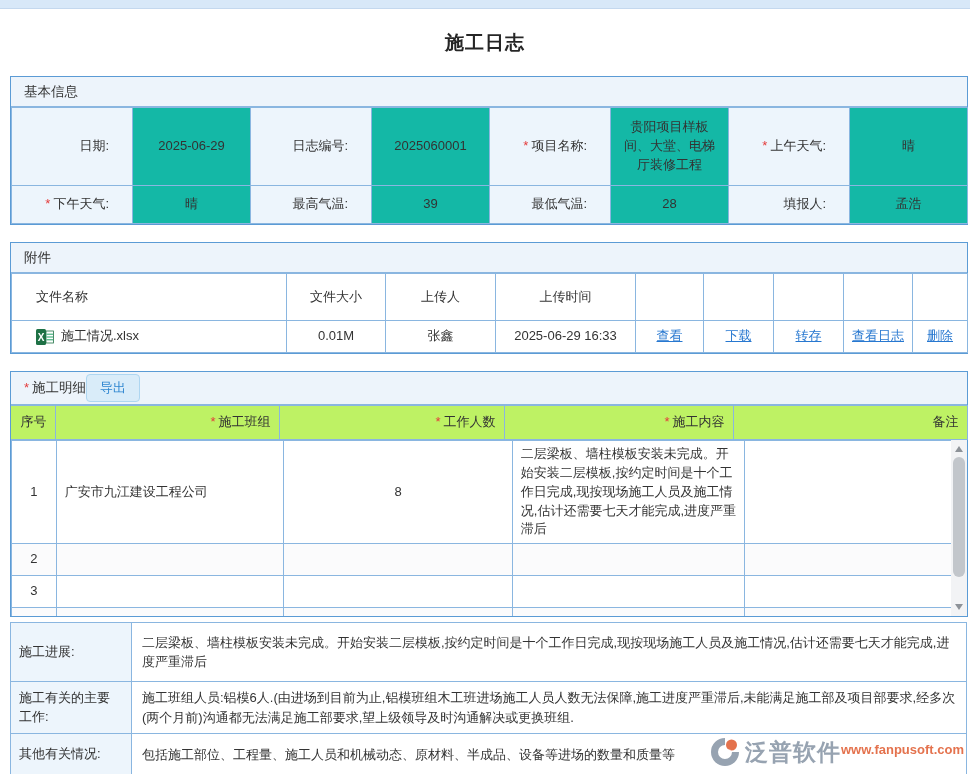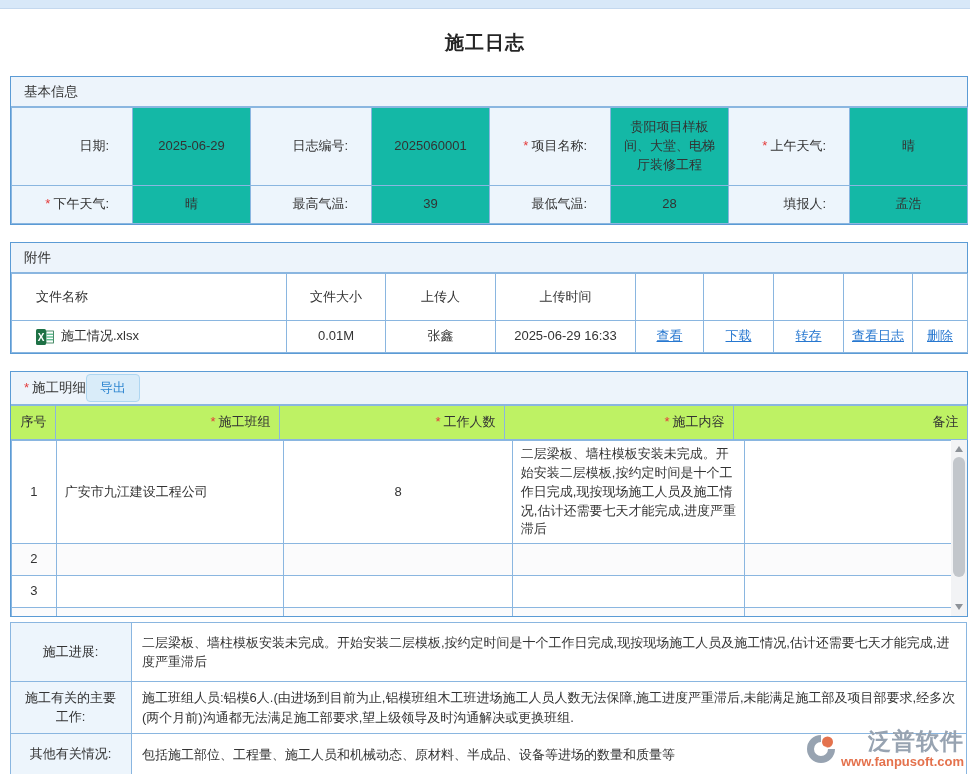--- a/index.html
+++ b/index.html
@@ -60,29 +60,29 @@
   .vscroll{position:absolute;top:0;right:0;width:16px;height:176px;background:#f2f3f5;}
   .vthumb{position:absolute;top:17px;left:2px;width:12px;height:120px;background:#c2c6cb;
     border-radius:6px;}
   .arrow{position:absolute;left:4px;width:0;height:0;border-left:4px solid transparent;
     border-right:4px solid transparent;}
   .arrow.up{top:6px;border-bottom:6px solid #8d9298;}
   .arrow.down{bottom:6px;border-top:6px solid #8d9298;}
   
   .summary{margin:5px 2px 0 10px;border:1px solid var(--outer);width:958px;}
   .summary-grid td{border-color:var(--inner-blue);}
-  .summary-grid td.lbl{background:var(--lbl-bg);text-align:center;padding-right:9px;}
+  .summary-grid td.lbl{background:var(--lbl-bg);text-align:left;padding-right:9px;}
   .summary-grid td.val{padding:6px 10px;line-height:1.5;}
   .summary-grid tr.s1 td{height:59px;}
   .summary-grid tr.s2 td{height:49px;}
   .summary-grid tr.s3 td{height:42px;}
   
   .watermark{position:absolute;right:6px;bottom:6px;display:flex;align-items:center;
     gap:4px;pointer-events:none;z-index:5;}
-  .wm-lines{display:flex;flex-direction:column;align-items:flex-end;line-height:1;}
+  .wm-lines{display:flex;align-items:flex-start;line-height:1;}
   .wm-brand{font-size:23px;font-weight:bold;color:#97a3b1;letter-spacing:1px;}
   .wm-url{font-size:13px;font-weight:bold;color:#e4724d;margin-top:2px;}
 </style>
 </head>
 <body>
 
 <div class="topbar"></div>
 
 <h1 class="page-title">施工日志</h1>
 

